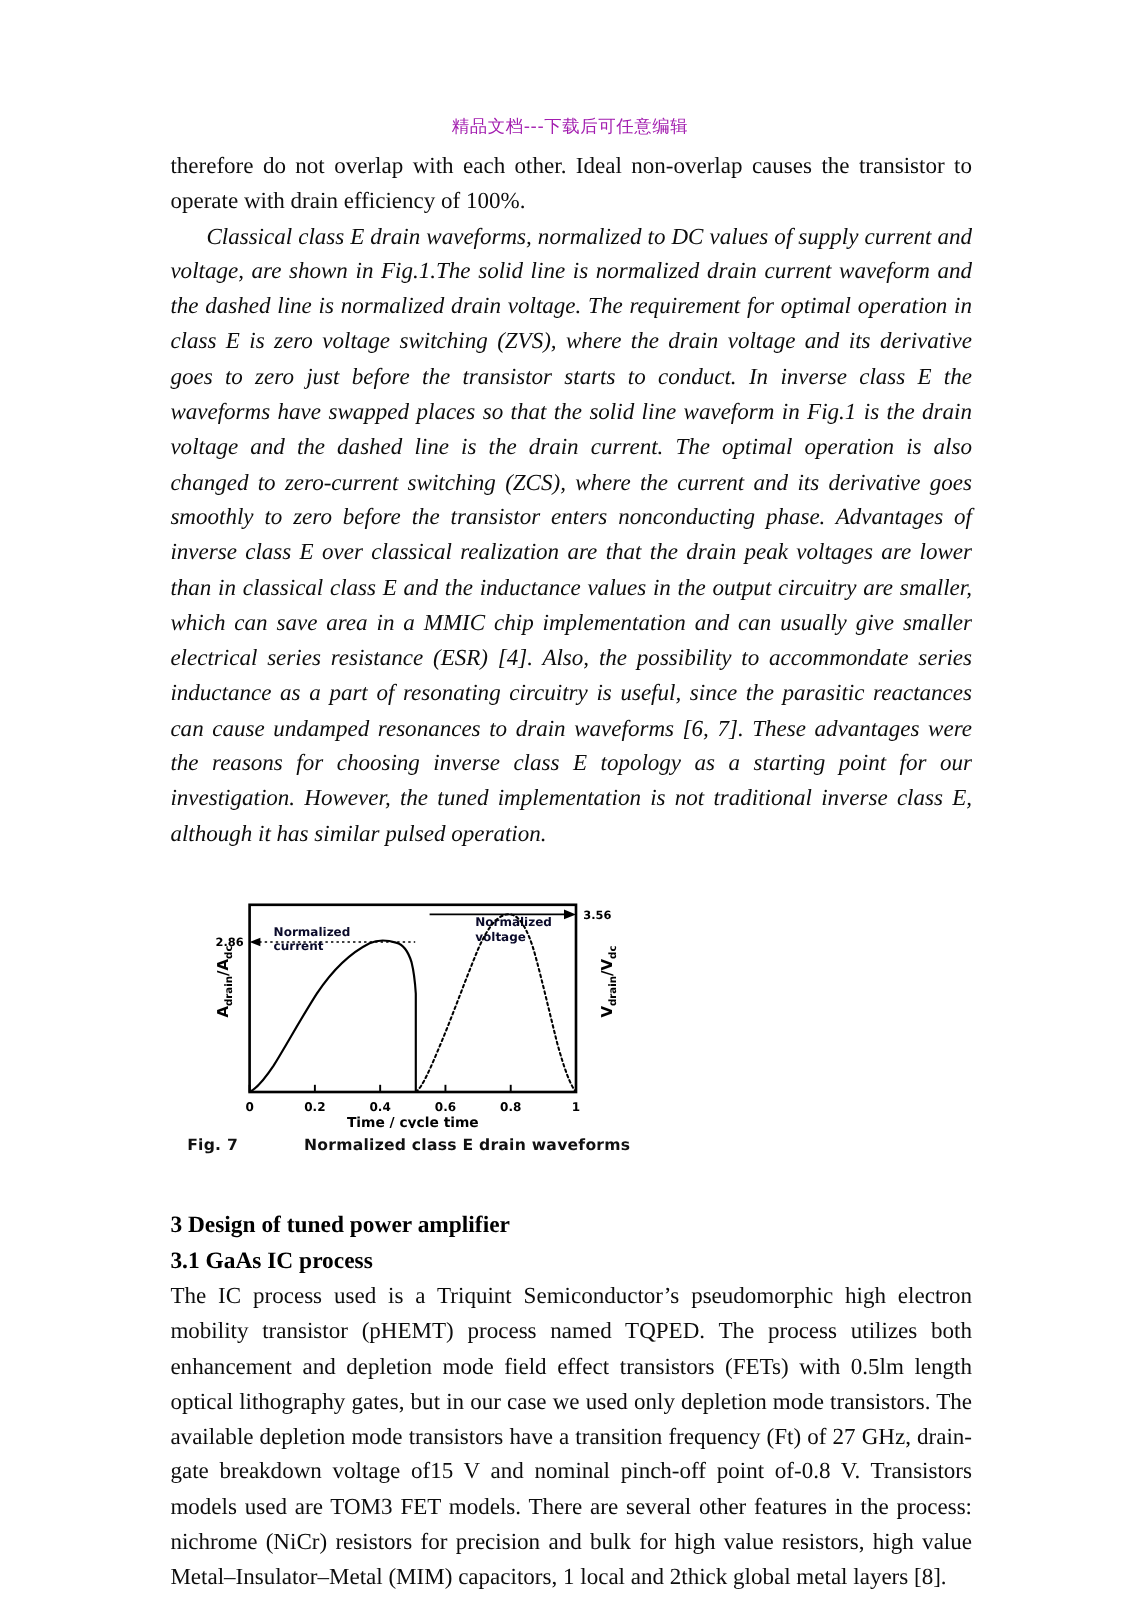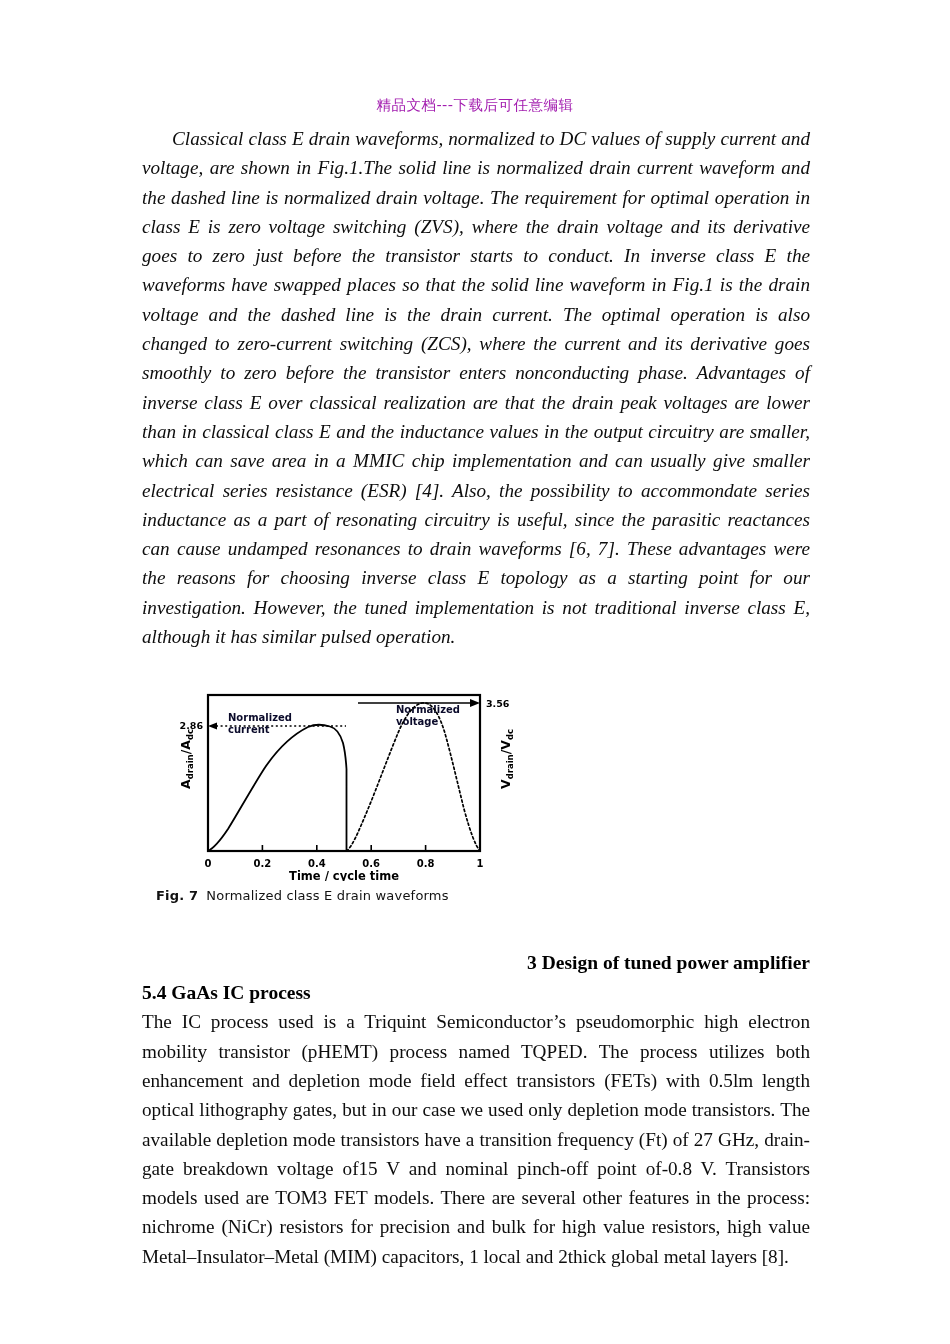--- a/index.html
+++ b/index.html
@@ -64,24 +64,24 @@
     position: absolute;
     left: 14px;
     top: 207px;
     font-family: "DejaVu Sans", "Liberation Sans", sans-serif;
     font-size: 13px;
     font-weight: bold;
     color: #111111;
     letter-spacing: 0.2px;
   }
   .fig-caption .cap-title { margin-right: 8px; }
-  .fig-caption .cap-text { font-weight: normal; }
+  .fig-caption .cap-text { font-weight: bold; margin-left: 47px; }
   h2.section-head {
     margin: 18px 0 0 0;
-    text-align: right;
+    text-align: left;
     font-size: 19.5px;
     font-weight: bold;
     line-height: 28px;
   }
   h3.subsection-head {
     margin: 2px 0 0 0;
     text-align: left;
     font-size: 19.5px;
     font-weight: bold;
     line-height: 28px;
@@ -92,20 +92,21 @@
 </style>
 </head>
 <body>
 
 <div class="page">
 
   <div class="header-cn">精品文档---下载后可任意编辑</div>
 
   <div class="content">
 
+    <p class="body-text">therefore do not overlap with each other. Ideal non-overlap causes the transistor to operate with drain efficiency of 100%.</p>
 
     <p class="body-text indent">Classical class E drain waveforms, normalized to DC values of supply current and voltage, are shown in Fig.1.The solid line is normalized drain current waveform and the dashed line is normalized drain voltage. The requirement for optimal operation in class E is zero voltage switching (ZVS), where the drain voltage and its derivative goes to zero just before the transistor starts to conduct. In inverse class E the waveforms have swapped places so that the solid line waveform in Fig.1 is the drain voltage and the dashed line is the drain current. The optimal operation is also changed to zero-current switching (ZCS), where the current and its derivative goes smoothly to zero before the transistor enters nonconducting phase. Advantages of inverse class E over classical realization are that the drain peak voltages are lower than in classical class E and the inductance values in the output circuitry are smaller, which can save area in a MMIC chip implementation and can usually give smaller electrical series resistance (ESR) [4]. Also, the possibility to accommondate series inductance as a part of resonating circuitry is useful, since the parasitic reactances can cause undamped resonances to drain waveforms [6, 7]. These advantages were the reasons for choosing inverse class E topology as a starting point for our investigation. However, the tuned implementation is not traditional inverse class E, although it has similar pulsed operation.</p>
 
     <div class="figure-block">
       <div class="figure-svg-wrap">
         <svg width="400" height="200" viewBox="0 0 400 200" xmlns="http://www.w3.org/2000/svg">
 
           <rect x="48" y="14" width="272" height="156" fill="#ffffff" stroke="#000000" stroke-width="2.2"></rect>
 
           <g stroke="#000000" stroke-width="1.6">
@@ -175,18 +176,18 @@
         </svg>
       </div>
 
       <div class="fig-caption">
         <span class="cap-title">Fig. 7</span><span class="cap-text">Normalized class E drain waveforms</span>
       </div>
     </div>
 
     <h2 class="section-head">3 Design of tuned power amplifier</h2>
 
-    <h3 class="subsection-head">5.4 GaAs IC process</h3>
+    <h3 class="subsection-head">3.1 GaAs IC process</h3>
 
     <p class="body-text after-head">The IC process used is a Triquint Semiconductor’s pseudomorphic high electron mobility transistor (pHEMT) process named TQPED. The process utilizes both enhancement and depletion mode field effect transistors (FETs) with 0.5lm length optical lithography gates, but in our case we used only depletion mode transistors. The available depletion mode transistors have a transition frequency (Ft) of 27 GHz, drain-gate breakdown voltage of15 V and nominal pinch-off point of-0.8 V. Transistors models  used are TOM3 FET models. There are several other features in the process: nichrome (NiCr) resistors for precision and bulk for high value resistors, high value Metal–Insulator–Metal (MIM) capacitors, 1 local and 2thick global metal layers [8].</p>
 
   </div>
 </div>
 
 </body></html>

